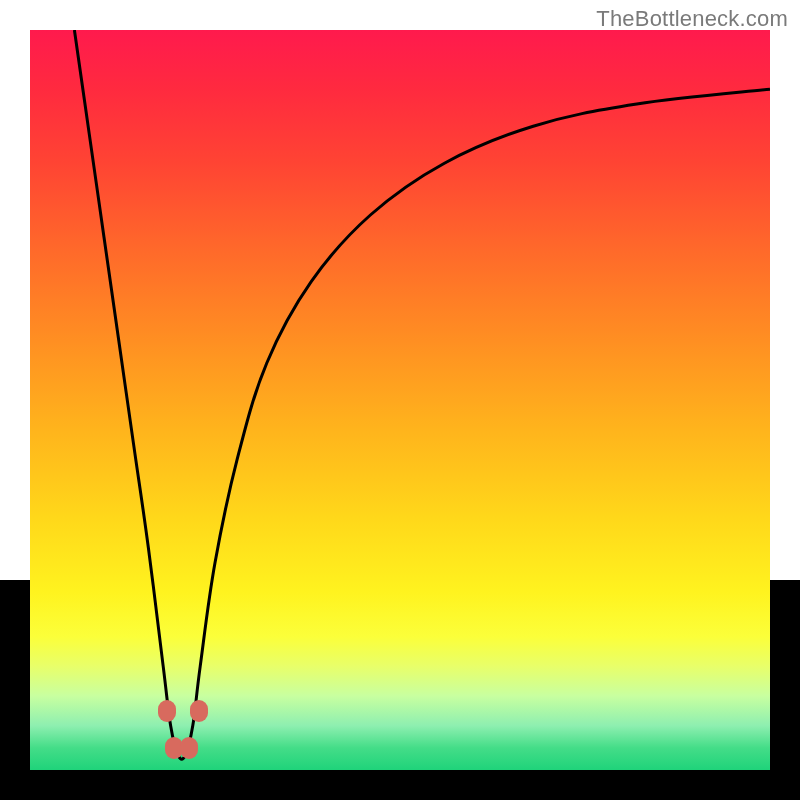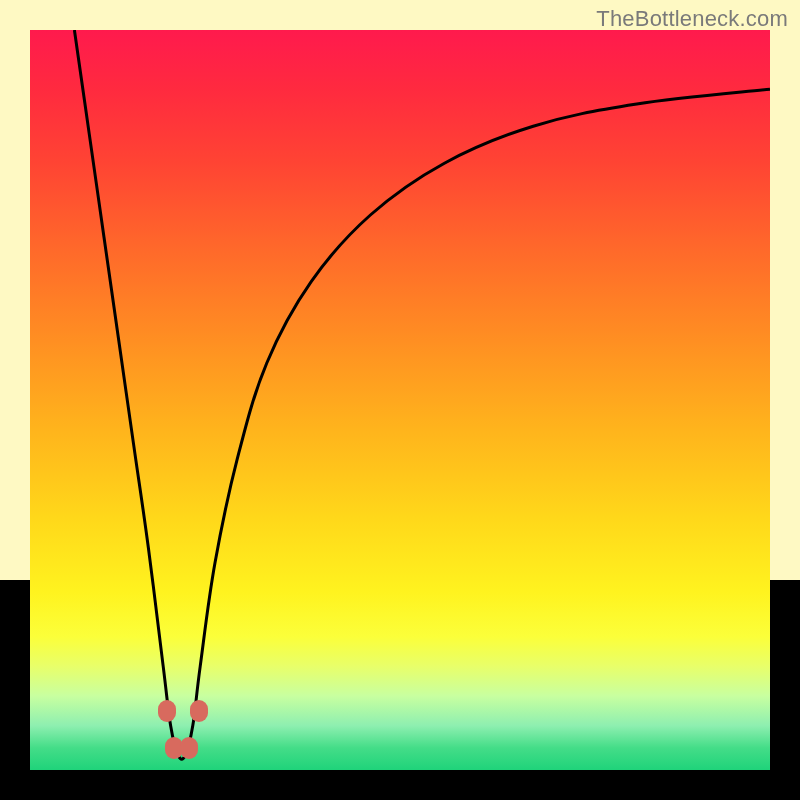--- a/index.html
+++ b/index.html
@@ -9,21 +9,21 @@
     height: 800px;
     background: #000;
     overflow: hidden;
   }
   .frame {
     position: absolute;
     left: 0;
     top: 0;
     width: 800px;
     height: 580px;
-    background: #fef9c3;
+    background: #ffffff;
   }
   .plot-area {
     position: absolute;
     left: 30px;
     top: 30px;
     width: 740px;
     height: 740px;
     background: linear-gradient(to bottom,
       #ff1a4d 0%,
       #ff2a3f 8%,

